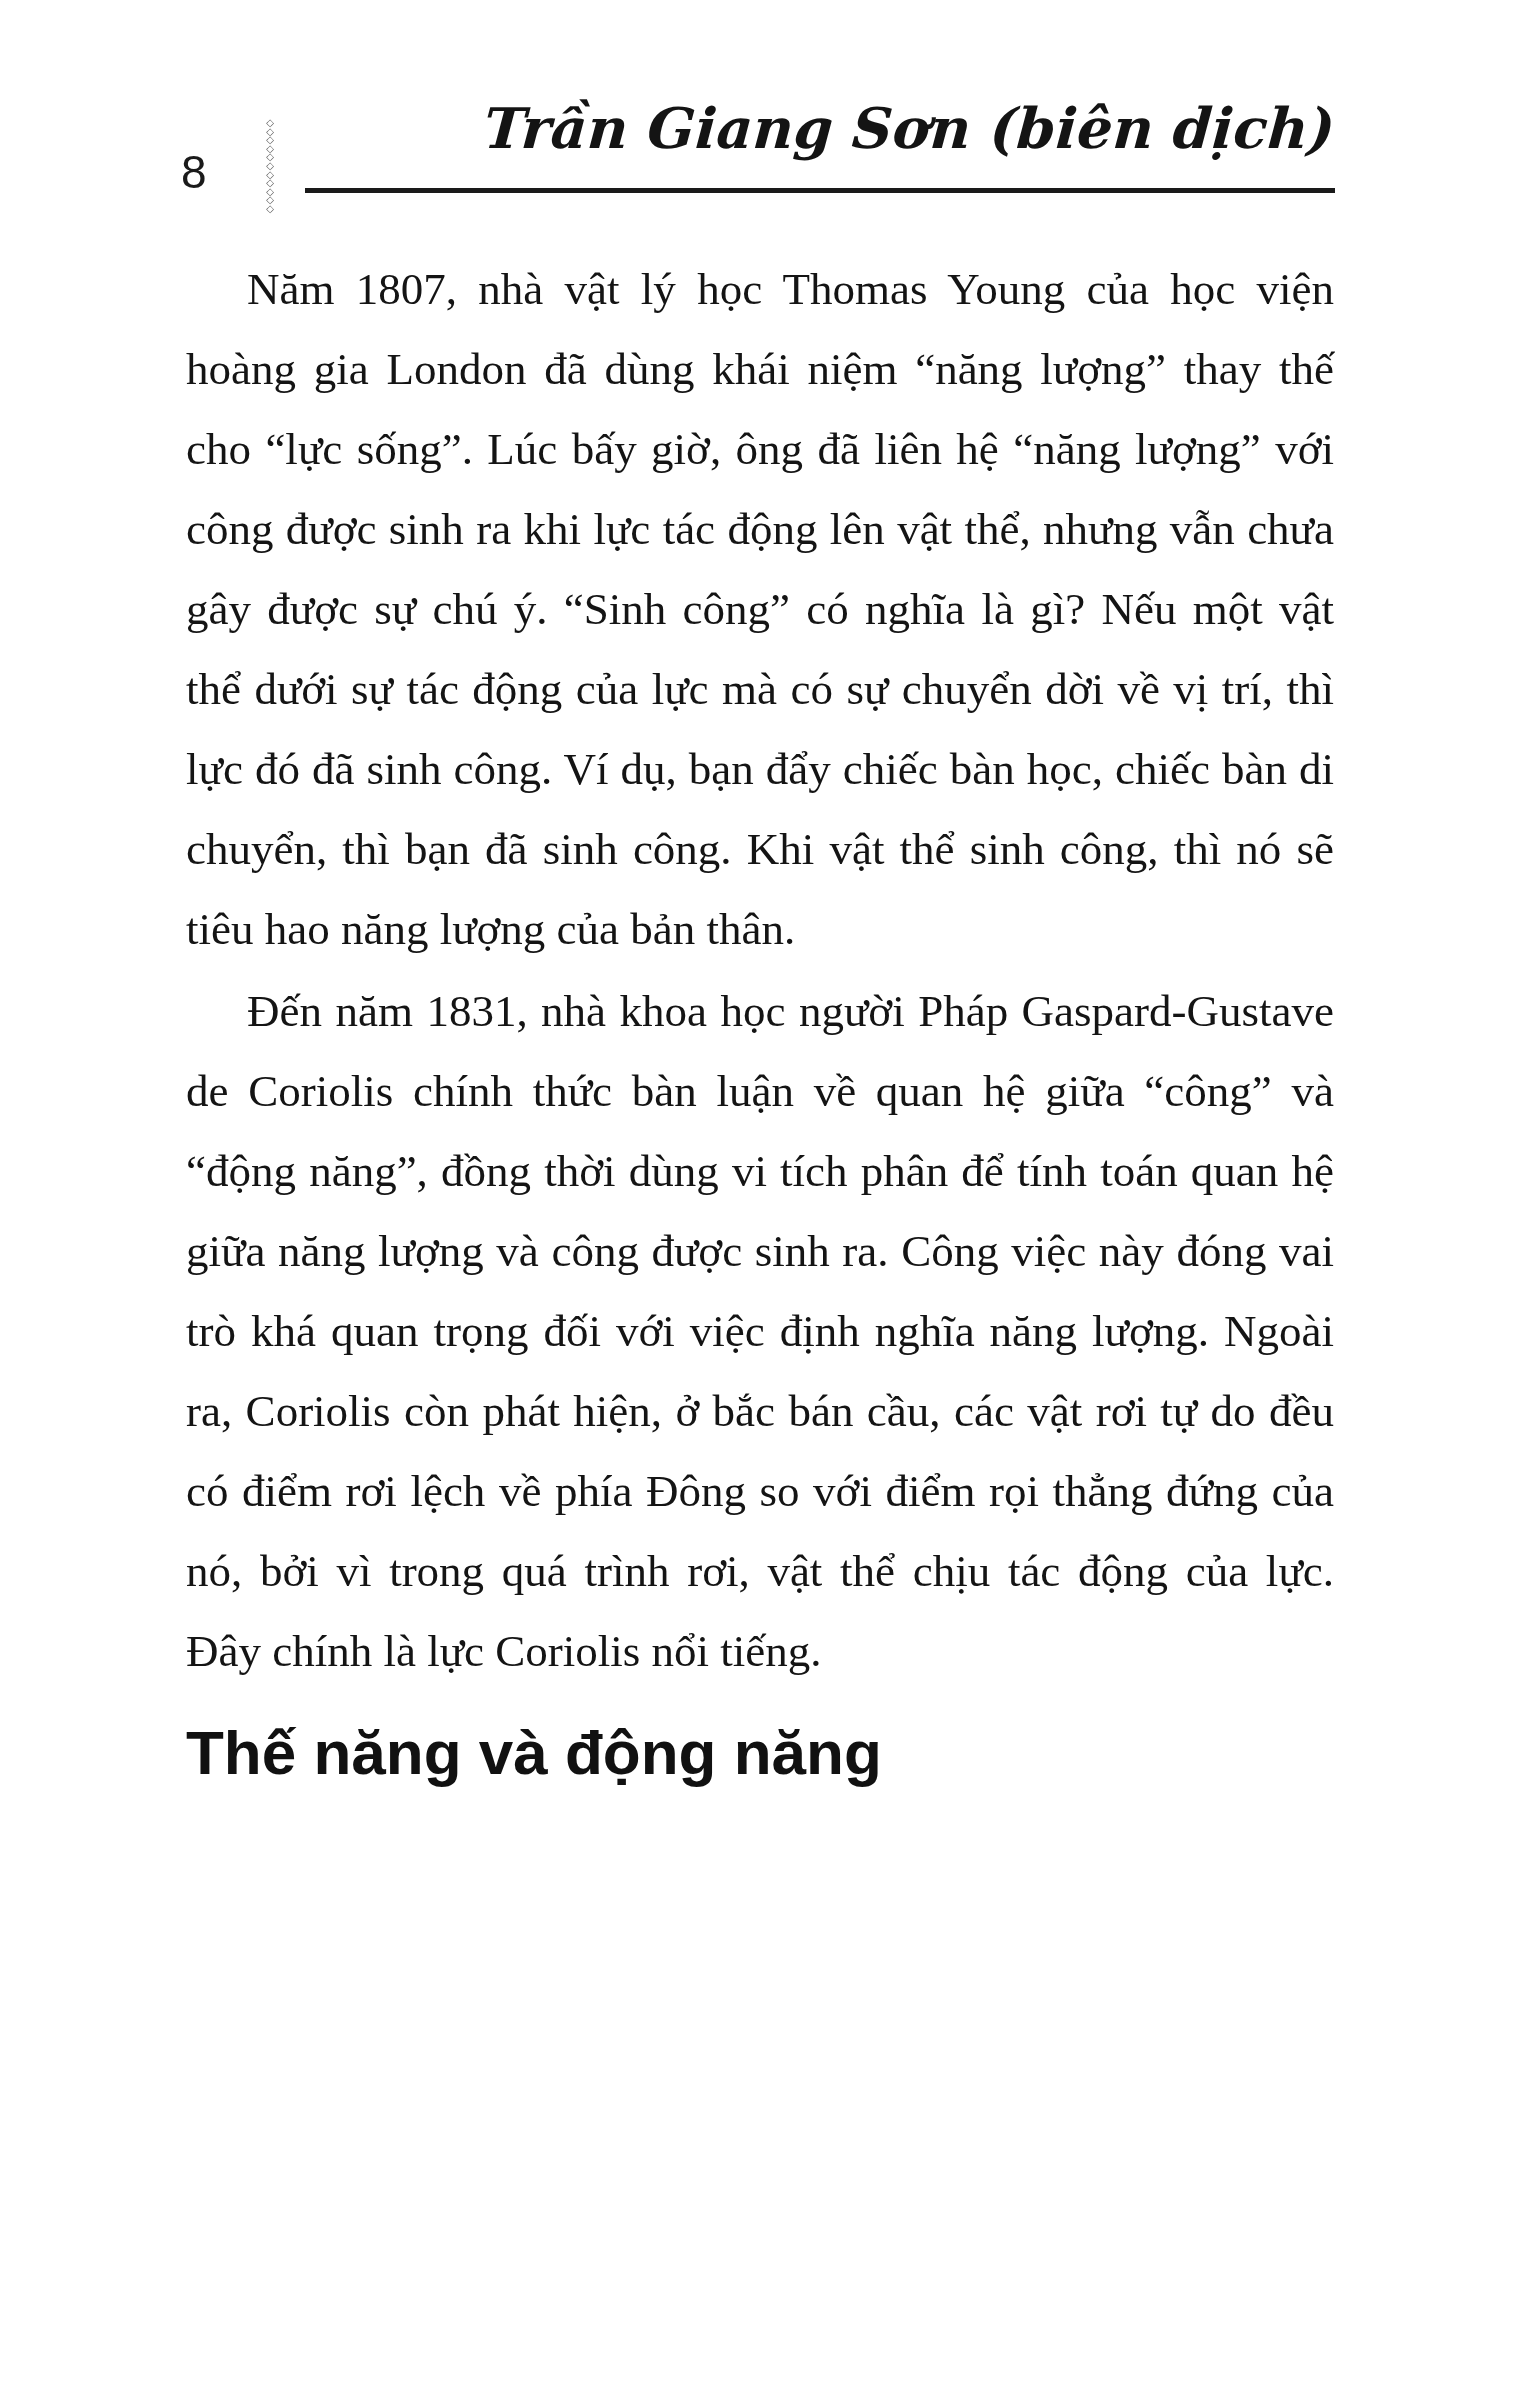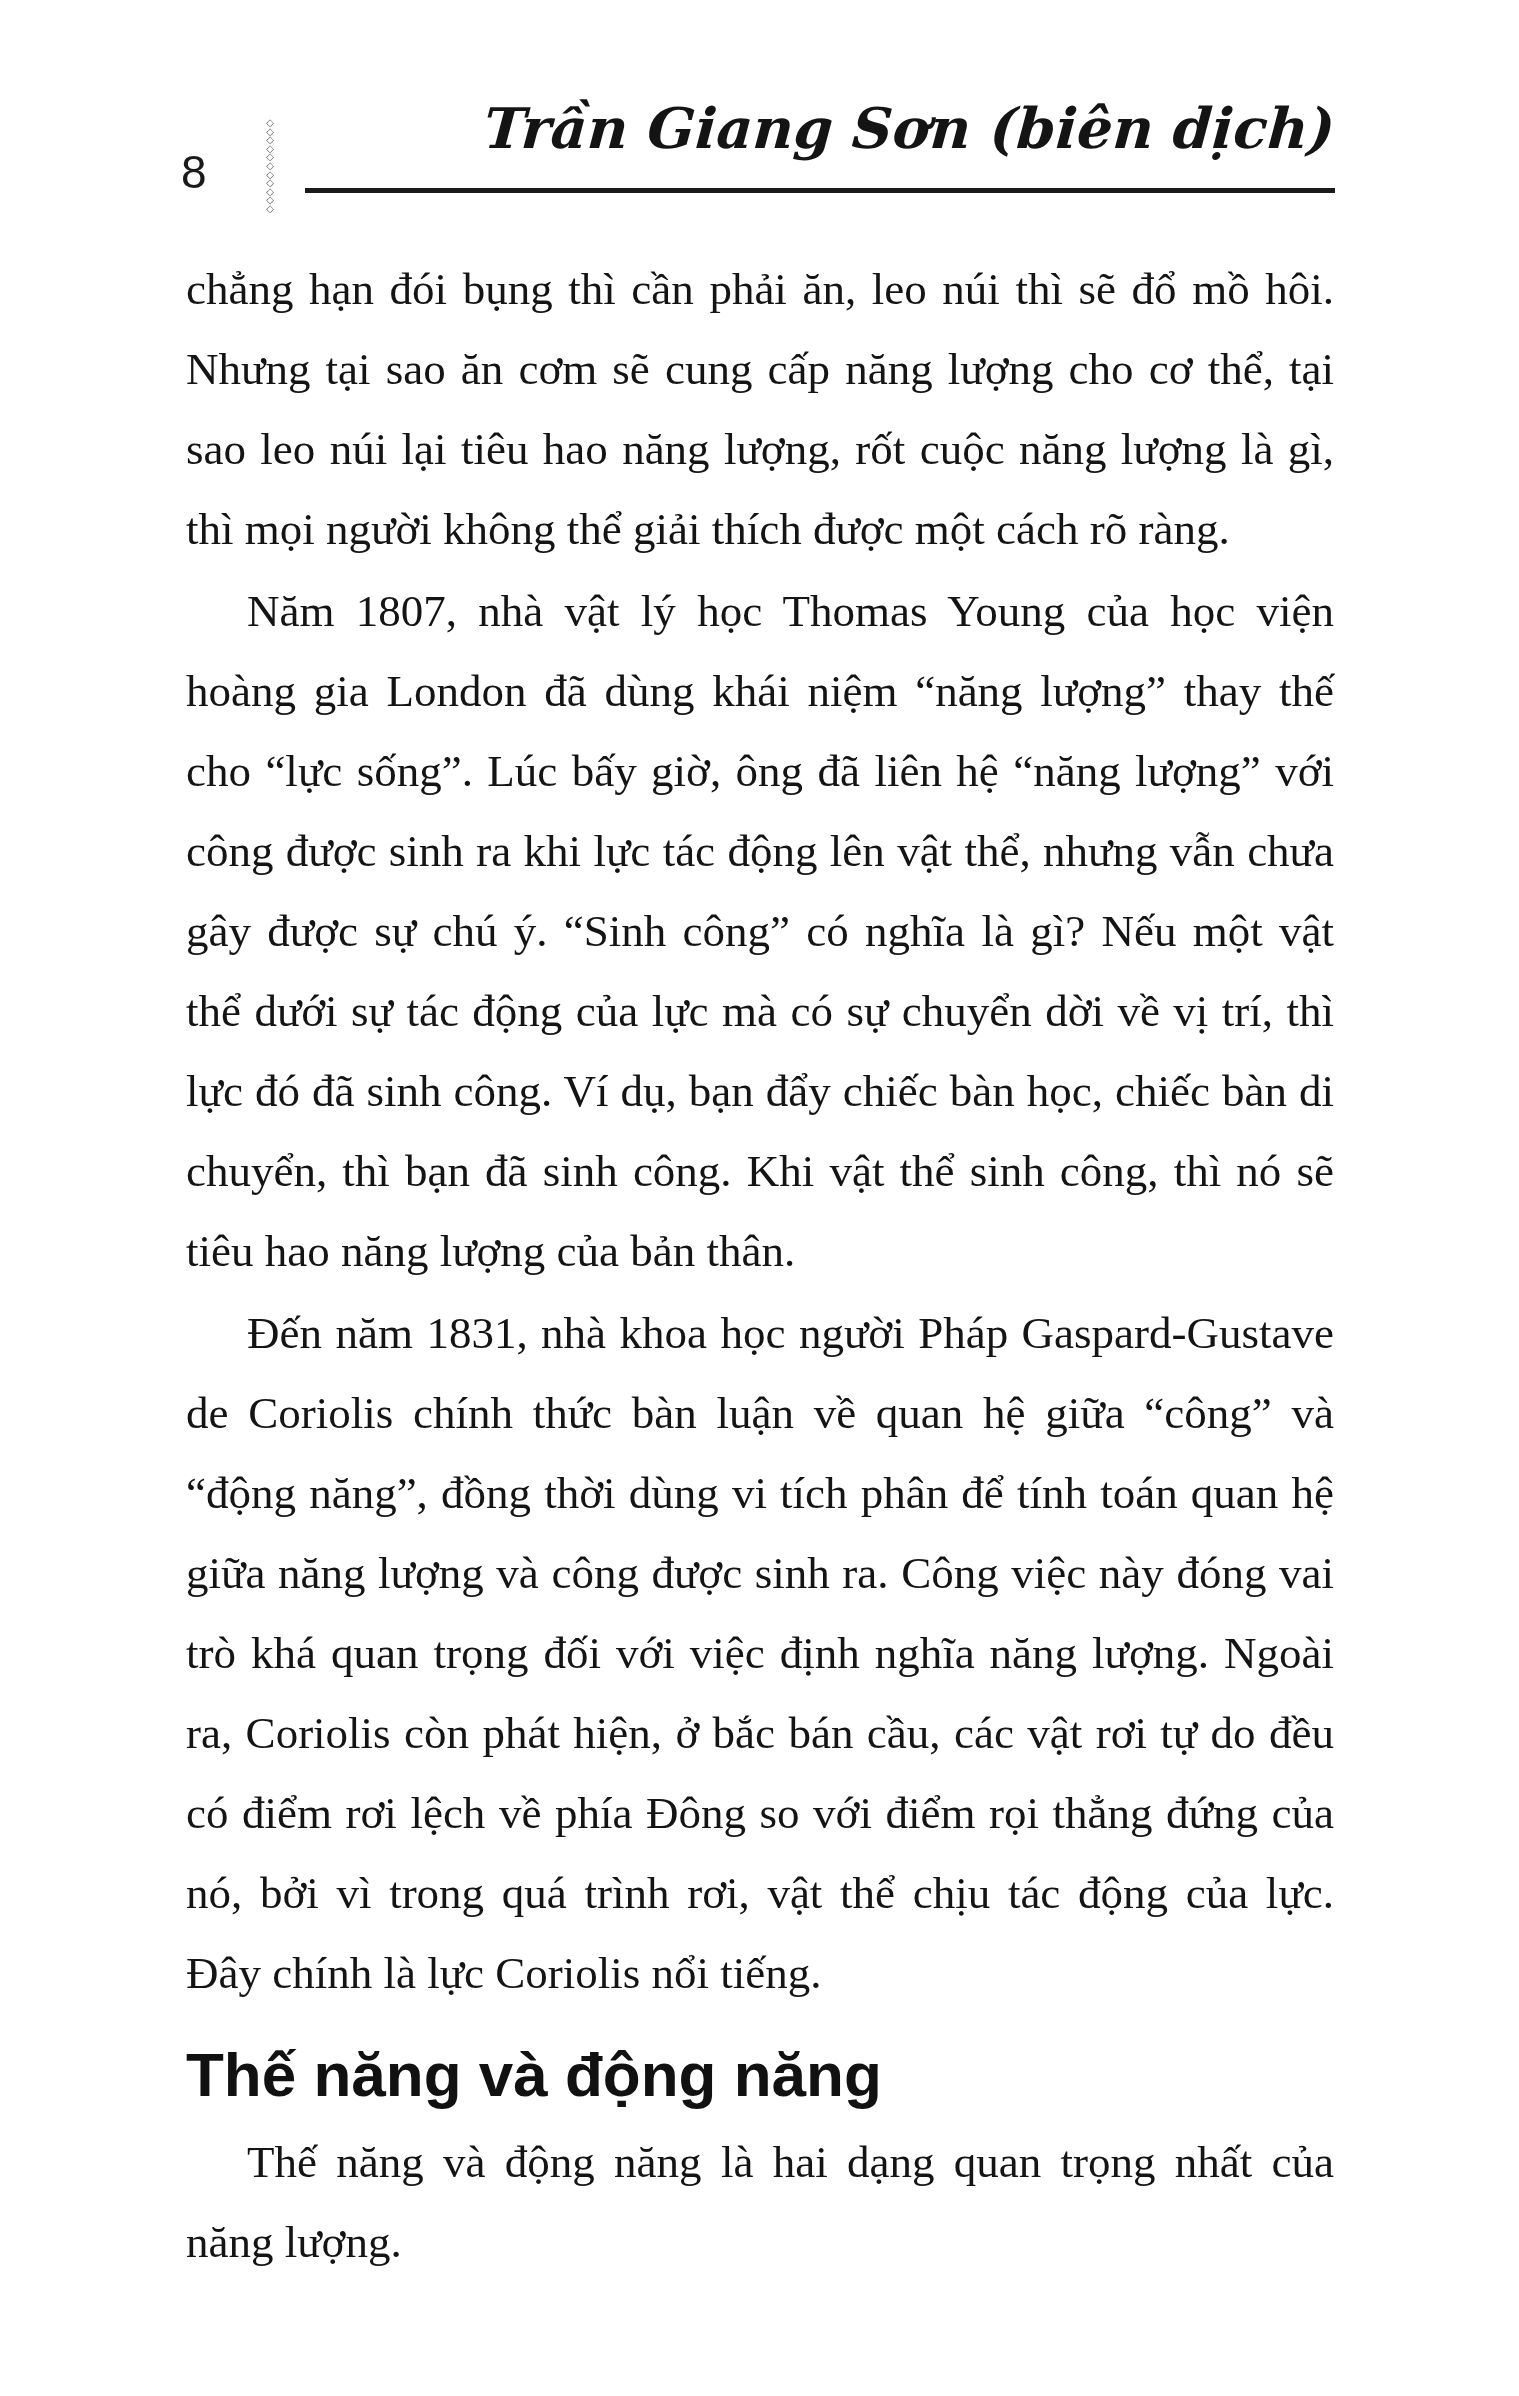--- a/index.html
+++ b/index.html
@@ -95,21 +95,19 @@
 
   <div class="page-number">8</div>
 
   <div class="diamond-chain">◇◇◇◇◇◇◇◇◇◇◇</div>
 
   <div class="header-author">Trần Giang Sơn (biên dịch)</div>
 
   <div class="header-rule"></div>
 
   <div class="body-text">
-    <p>chẳng hạn đói bụng thì cần phải ăn, leo núi thì sẽ đổ mồ hôi. Nhưng tại sao ăn cơm sẽ cung cấp năng lượng cho cơ thể, tại sao leo núi lại tiêu hao năng lượng, rốt cuộc năng lượng là gì, thì mọi người không thể giải thích được một cách rõ ràng.</p>
     <p class="indent">Năm 1807, nhà vật lý học Thomas Young của học viện hoàng gia London đã dùng khái niệm “năng lượng” thay thế cho “lực sống”. Lúc bấy giờ, ông đã liên hệ “năng lượng” với công được sinh ra khi lực tác động lên vật thể, nhưng vẫn chưa gây được sự chú ý. “Sinh công” có nghĩa là gì? Nếu một vật thể dưới sự tác động của lực mà có sự chuyển dời về vị trí, thì lực đó đã sinh công. Ví dụ, bạn đẩy chiếc bàn học, chiếc bàn di chuyển, thì bạn đã sinh công. Khi vật thể sinh công, thì nó sẽ tiêu hao năng lượng của bản thân.</p>
     <p class="indent">Đến năm 1831, nhà khoa học người Pháp Gaspard-Gustave de Coriolis chính thức bàn luận về quan hệ giữa “công” và “động năng”, đồng thời dùng vi tích phân để tính toán quan hệ giữa năng lượng và công được sinh ra. Công việc này đóng vai trò khá quan trọng đối với việc định nghĩa năng lượng. Ngoài ra, Coriolis còn phát hiện, ở bắc bán cầu, các vật rơi tự do đều có điểm rơi lệch về phía Đông so với điểm rọi thẳng đứng của nó, bởi vì trong quá trình rơi, vật thể chịu tác động của lực. Đây chính là lực Coriolis nổi tiếng.</p>
     <h2 class="section-heading">Thế năng và động năng</h2>
-    <p class="indent">Thế năng và động năng là hai dạng quan trọng nhất của năng lượng.</p>
   </div>
 
 </div>
 
 
 </body></html>

